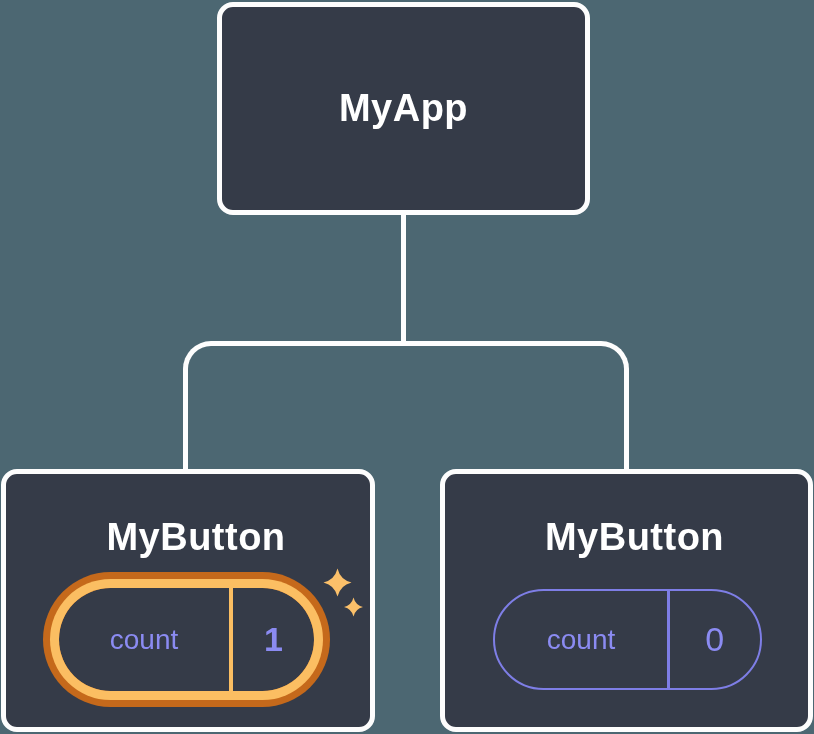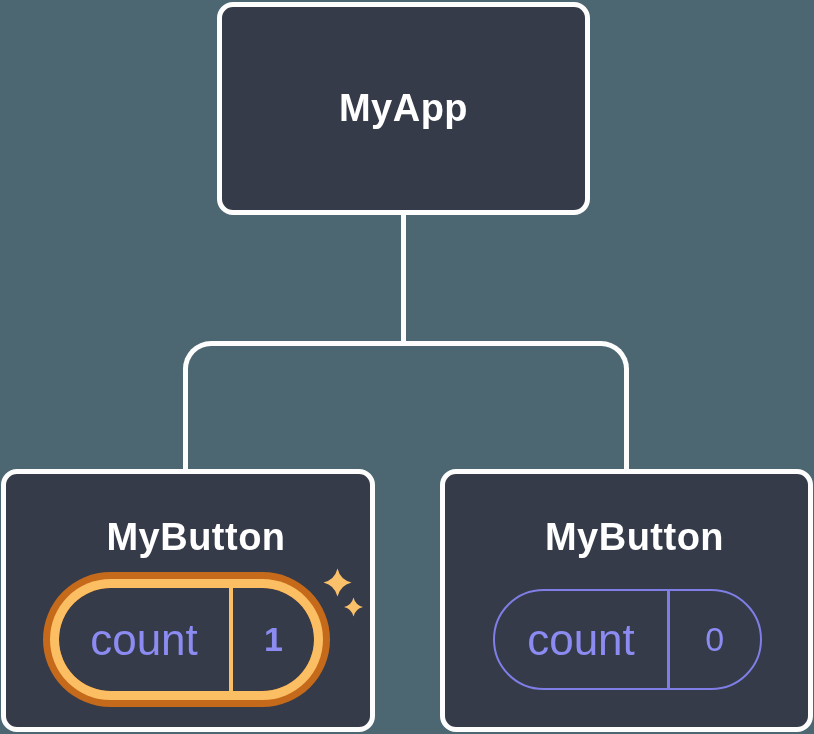--- a/index.html
+++ b/index.html
@@ -50,21 +50,21 @@
   }
   .pill-highlight {
     left:53px; top:114px; width:255px; height:103px;
     grid-template-columns:170px 4px 1fr;
     box-shadow:0 0 0 9px var(--orangeInner), 0 0 0 16px var(--orangeOuter);
   }
   .pill-divider { height:100%; }
   .pill-plain .pill-divider { background:var(--purpleBorder); }
   .pill-highlight .pill-divider { background:var(--orangeInner); }
   .pill-label {
-    color:var(--purple); font-size:44px; text-align:center; font-weight:400;
+    color:var(--purple); font-size:28px; text-align:center; font-weight:400;
   }
   .pill-value {
     color:var(--purple); font-size:34px; text-align:center; font-weight:400;
   }
   .pill-value.bold { font-weight:700; }
 
   .sparkles {
     position:absolute; left:312px; top:90px; width:46px; height:54px;
   }
   .sparkles path { fill:var(--sparkle); }

